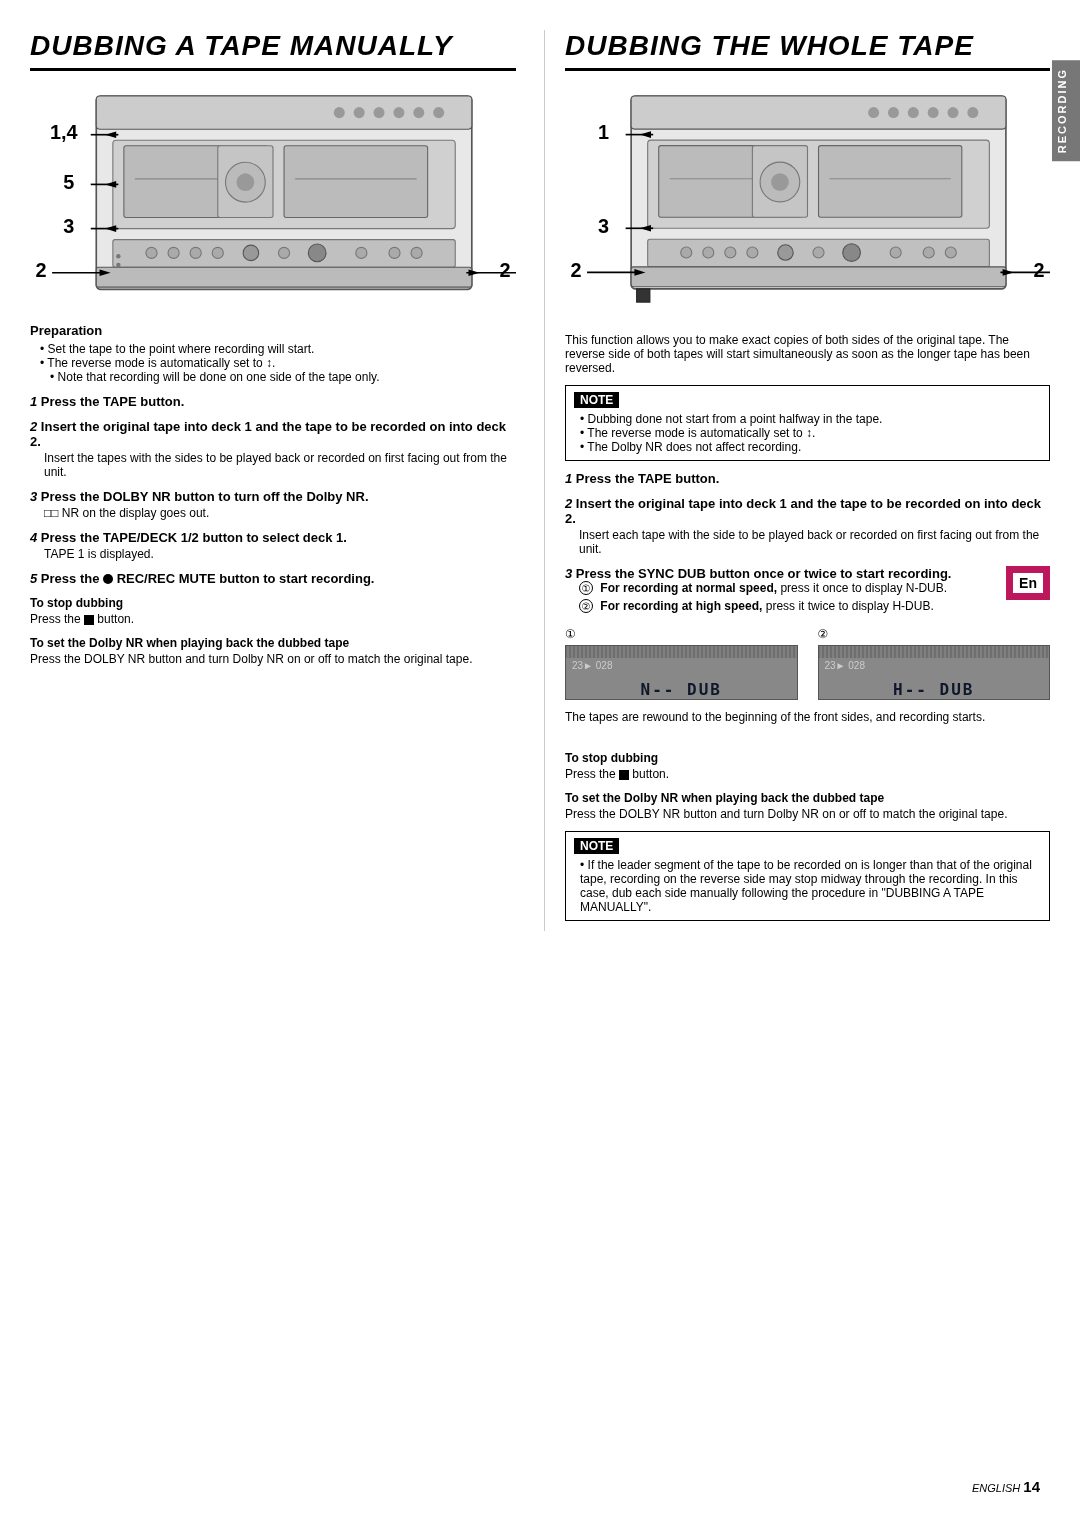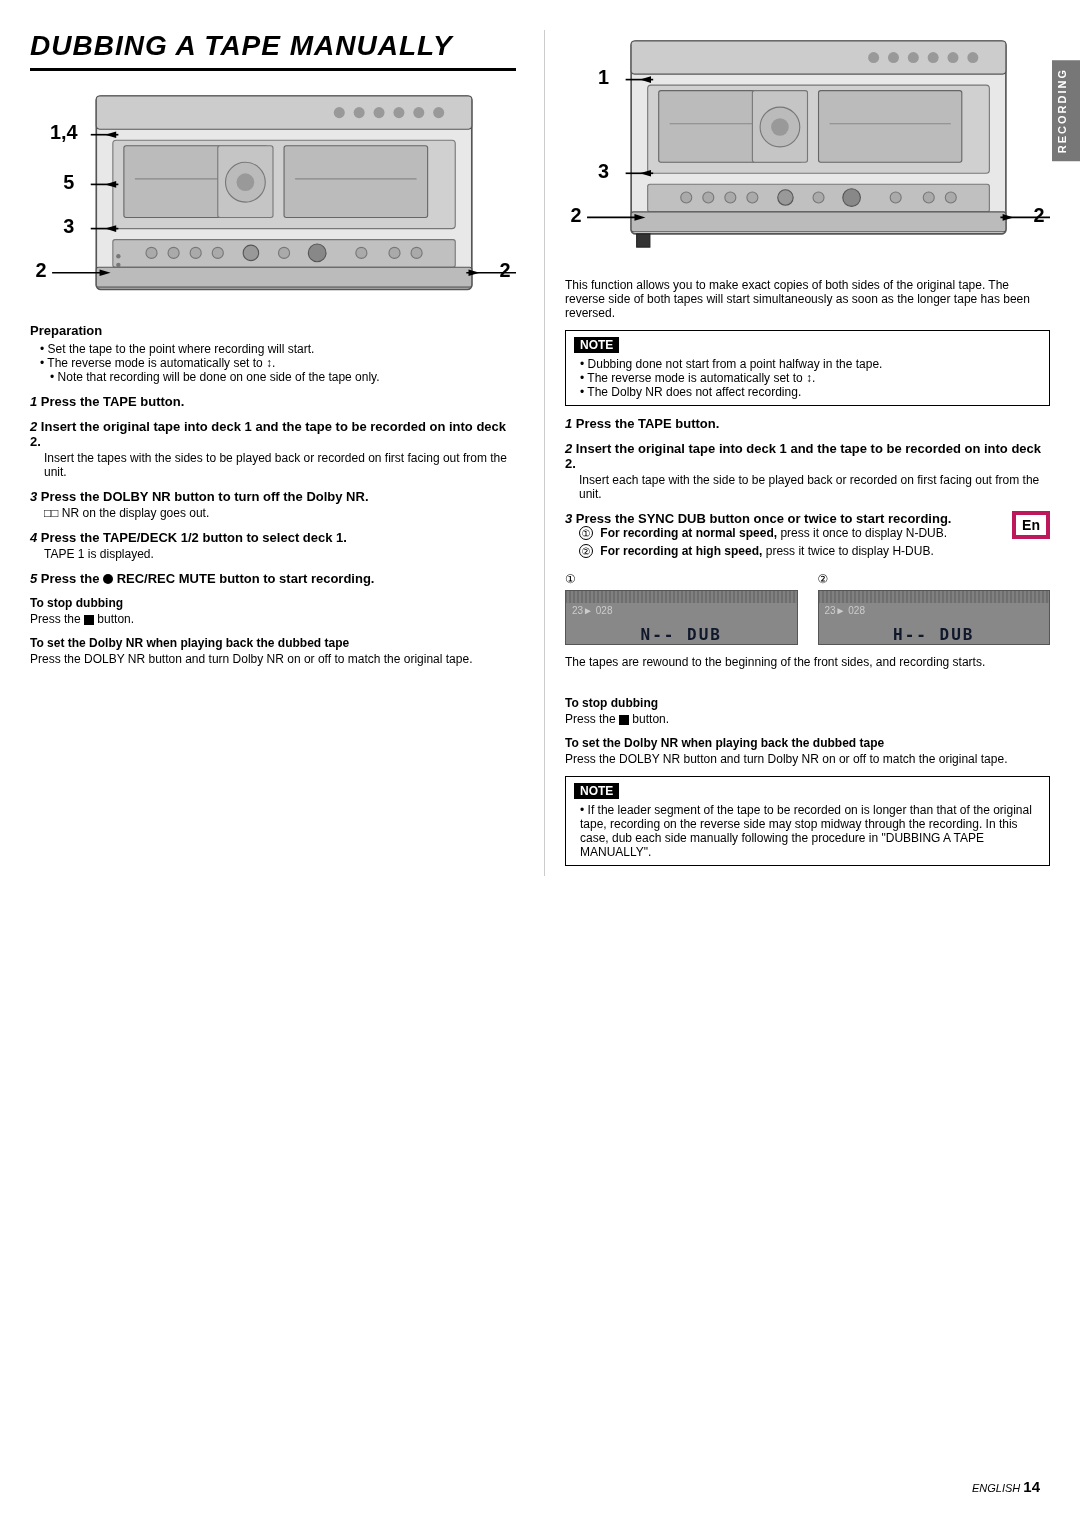--- a/index.html
+++ b/index.html
@@ -179,21 +179,21 @@
       font-weight: bold;
       color: #fff;
       padding: 8px 4px;
       letter-spacing: 2px;
       text-transform: uppercase;
     }
 
     
     .en-badge {
       display: inline-block;
-      border: 4px solid #be185d;
+      border: 7px solid #be185d;
       padding: 2px 6px;
       font-weight: bold;
       font-size: 14px;
       margin-left: 4px;
       vertical-align: middle;
     }
 
     
     .page-footer {
       position: absolute;
@@ -417,20 +417,21 @@
       <div class="side-note-title">To stop dubbing</div>
       <div class="side-note-body">Press the <span class="stop-icon"></span> button.</div>
 
       <div class="side-note-title">To set the Dolby NR when playing back the dubbed tape</div>
       <div class="side-note-body">Press the DOLBY NR button and turn Dolby NR on or off to match the original tape.</div>
 
     </div>
 
     <div class="right-col">
 
+      <div class="section-title">DUBBING THE WHOLE TAPE</div>
 
       <div class="device-diagram">
         <svg viewBox="0 0 440 210" xmlns="http://www.w3.org/2000/svg">
 
           <rect x="60" y="10" width="340" height="175" rx="4" fill="#e8e8e8" stroke="#555" stroke-width="1.5"></rect>
           <rect x="60" y="10" width="340" height="30" rx="3" fill="#ccc" stroke="#555" stroke-width="1"></rect>
           <circle cx="280" cy="25" r="5" fill="#999"></circle>
           <circle cx="298" cy="25" r="5" fill="#999"></circle>
           <circle cx="316" cy="25" r="5" fill="#999"></circle>
           <circle cx="334" cy="25" r="5" fill="#999"></circle>

